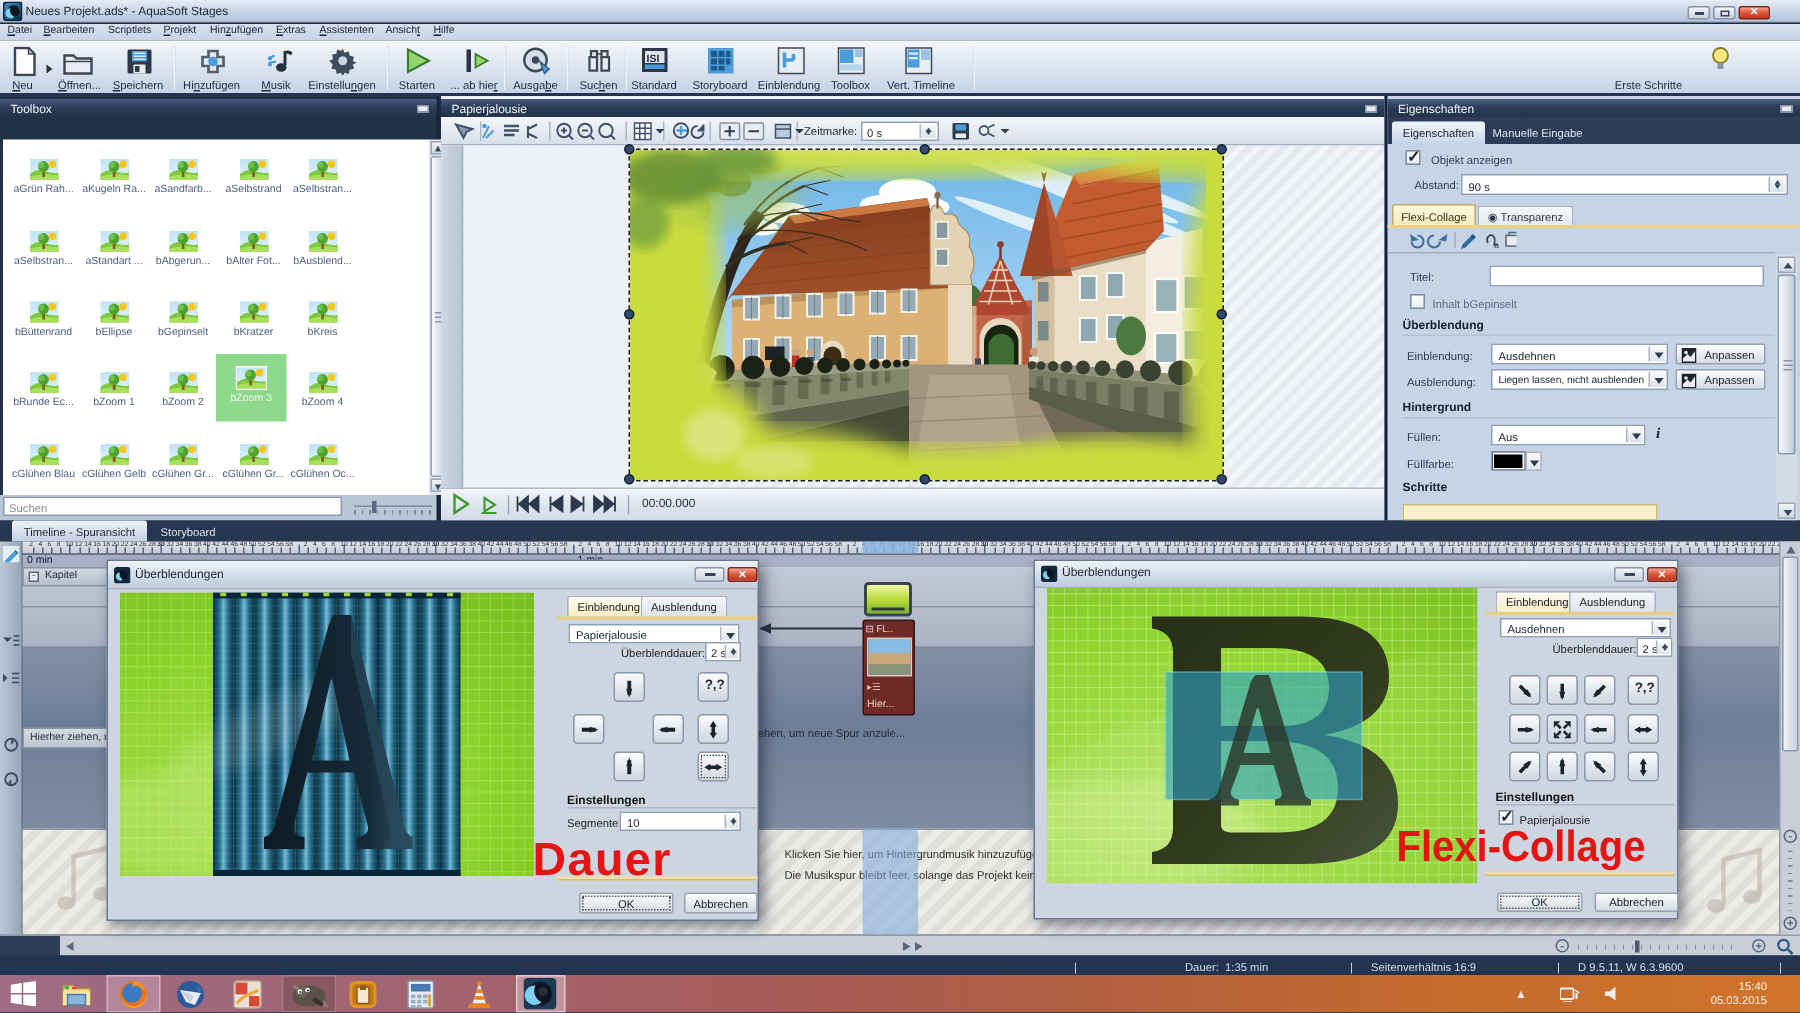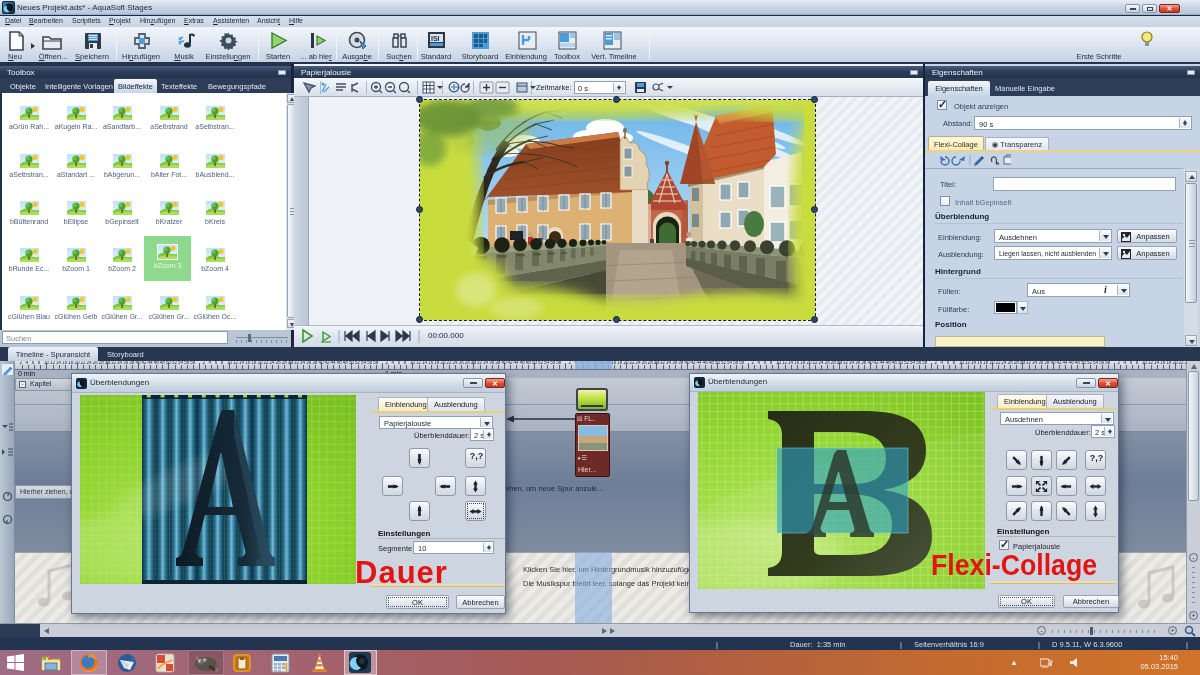--- a/index.html
+++ b/index.html
@@ -183,27 +183,20 @@
     <circle cx="7" cy="6" r="5" fill="#f5e97a" stroke="#8a7a28" stroke-width="1.2"></circle>
     <rect x="5" y="11" width="4" height="4" fill="#8a93a0"></rect>
   </svg>
 <div class="tbi" style="left:1068px;top:52px;width:62px;">Erste Schritte</div>
 
 <div class="a" style="left:0;top:64px;width:293px;height:283px;background:#223248;border-right:2px solid #16233a;">
 <div class="a phead" style="left:0;top:2px;width:291px;height:12px;">
       <span style="position:absolute;left:7px;top:2px;">Toolbox</span>
       <span class="pbox"></span>
     </div>
-<div class="a" style="left:0;top:14px;width:291px;height:15px;background:#2d3d58;font-size:7.5px;color:#dfe7f1;">
-      <span class="a" style="left:10px;top:4px;">Objekte</span>
-      <span class="a" style="left:45px;top:4px;">Intelligente Vorlagen</span>
-      <span class="a" style="left:114px;top:1px;width:43px;height:14px;background:linear-gradient(#f2f6fb,#c9d6e8);color:#16202e;text-align:center;padding-top:3px;border-radius:2px 2px 0 0;">Bildeffekte</span>
-      <span class="a" style="left:161px;top:4px;">Texteffekte</span>
-      <span class="a" style="left:208px;top:4px;">Bewegungspfade</span>
-    </div>
 <div class="a" style="left:2px;top:29px;width:284px;height:237px;background:#fff;">
 <svg width="0" height="0">
         <defs>
           <linearGradient id="sky" x1="0" y1="0" x2="0" y2="1">
             <stop offset="0" stop-color="#bfe3f7"></stop>
             <stop offset="1" stop-color="#e8f4fc"></stop>
           </linearGradient>
         </defs>
       </svg>
 <div class="tile" style="left:4px;top:12px;"><svg width="21" height="16">
@@ -911,28 +904,28 @@
 <div class="abtn" style="left:1117px;top:246px;width:60px;height:14px;">
  <svg style="position:absolute;left:3px;top:2px" width="10" height="10">
       <rect width="10" height="10" fill="#1c2430"></rect>
       <path d="M1 7l3-3 2 2 3-4v7H1z" fill="#e8ecf0"></path>
       <circle cx="3" cy="3" r="1.2" fill="#e8ecf0"></circle>
     </svg>
  <span style="margin-left:12px;line-height:14px;">Anpassen</span></div>
 <div class="pbold" style="left:935px;top:267px;">Hintergrund</div>
 <div class="hline" style="left:935px;top:278px;width:248px;background:#b4c2d4;"></div>
 <div class="plabel" style="left:938px;top:287px;">Füllen:</div>
-<div class="pinput" style="left:994px;top:283px;width:103px;height:14px;padding:3px 0 0 4px;margin-left:33px;">Aus<span class="ddarr"></span></div>
+<div class="pinput" style="left:994px;top:283px;width:103px;height:14px;padding:3px 0 0 4px;">Aus<span class="ddarr"></span></div>
 <div class="a" style="left:1104px;top:284px;font-size:10px;color:#1a2433;font-weight:bold;font-style:italic;font-family:'Liberation Serif',serif;">i</div>
 <div class="plabel" style="left:938px;top:305px;">Füllfarbe:</div>
 <div class="a" style="left:994px;top:301px;width:23px;height:13px;background:#000;border:1px solid #8fa1b8;box-shadow:inset 0 0 0 1px #fff;"></div>
 <div class="a" style="left:1017px;top:301px;width:11px;height:13px;background:linear-gradient(#f8fafc,#dde3ea);border:1px solid #aab6c4;">
     <span style="position:absolute;left:2px;top:5px;border-left:3px solid transparent;border-right:3px solid transparent;border-top:4px solid #2e3c50;"></span>
   </div>
-<div class="pbold" style="left:935px;top:320px;">Position</div>
+<div class="pbold" style="left:935px;top:320px;">Schritte</div>
 <div class="a" style="left:935px;top:336px;width:170px;height:11px;background:#f8f2cc;border:1px solid #c8ba7a;"></div>
 
 <div class="a" style="left:1184px;top:170px;width:14px;height:177px;background:#d4dce6;">
  <div class="a" style="left:1px;top:1px;width:12px;height:11px;background:linear-gradient(#f2f5f9,#cfd8e2);border:1px solid #9aa6b6;">
       <span style="position:absolute;left:3px;top:3px;border-left:3px solid transparent;border-right:3px solid transparent;border-bottom:4px solid #3c4a5e;"></span>
     </div>
  <div class="a" style="left:1px;top:13px;width:12px;height:120px;background:linear-gradient(90deg,#f6f9fb,#c2cdd9);border:1px solid #8a99ac;border-radius:2px;">
       <span style="position:absolute;left:3px;top:56px;width:6px;border-top:1px solid #8a96a8;"></span>
       <span style="position:absolute;left:3px;top:59px;width:6px;border-top:1px solid #8a96a8;"></span>
       <span style="position:absolute;left:3px;top:62px;width:6px;border-top:1px solid #8a96a8;"></span>

